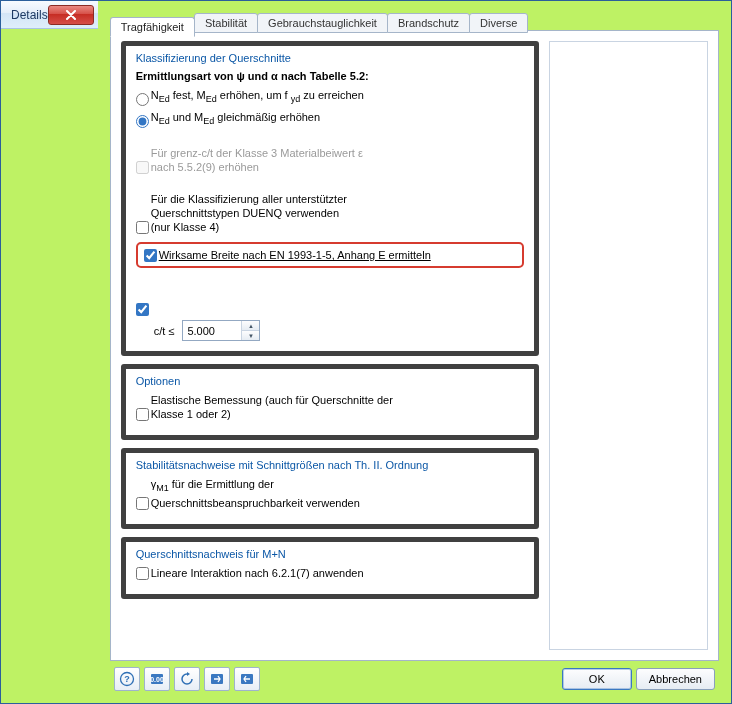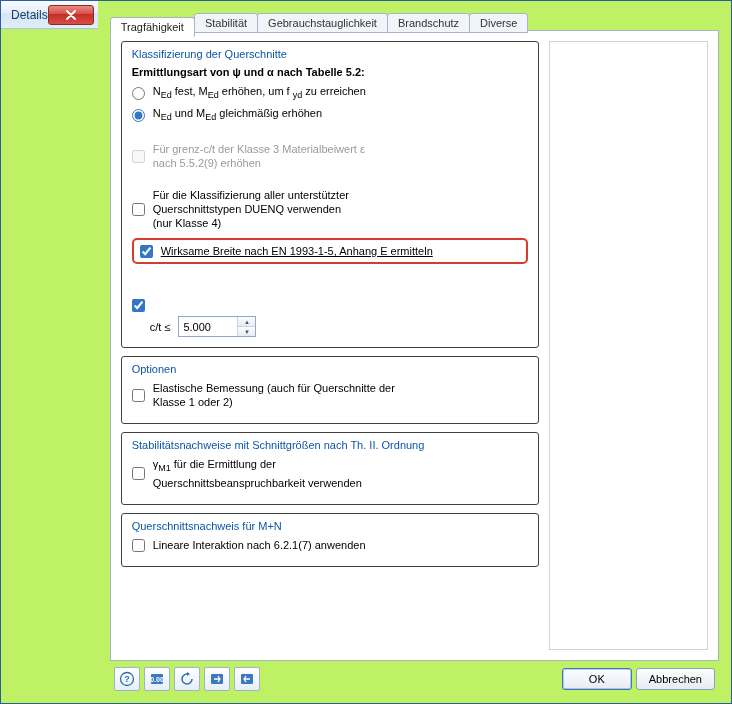--- a/index.html
+++ b/index.html
@@ -91,40 +91,39 @@
     display: flex;
     flex-direction: column;
     gap: 8px;
   }
   .right-col {
     flex: 1;
     border: 1px solid #c9d4e2;
     background: #fff;
   }
   .group {
-    border: 1px solid #404040;
+    border: 5px solid #404040;
     border-radius: 3px;
     padding: 6px 10px 10px 10px;
     position: relative;
   }
   .group-title {
     color: #0b57a6;
     font-size: 11px;
     margin-bottom: 6px;
     background: #fff;
   }
   .bold-row {
     font-weight: bold;
     margin-bottom: 6px;
     font-size: 11px;
   }
   .row {
     display: flex;
-    align-items: center;
-    gap: 6px;
+    align-items: flex-end;
     margin-bottom: 4px;
     font-size: 11px;
     line-height: 14px;
   }
   .row.disabled { color: #9a9a9a; }
   .row label { cursor: default; }
   input[type=radio], input[type=checkbox] {
     margin: 1px 2px 0 0;
     width: 13px; height: 13px;
     accent-color: #3376c4;

